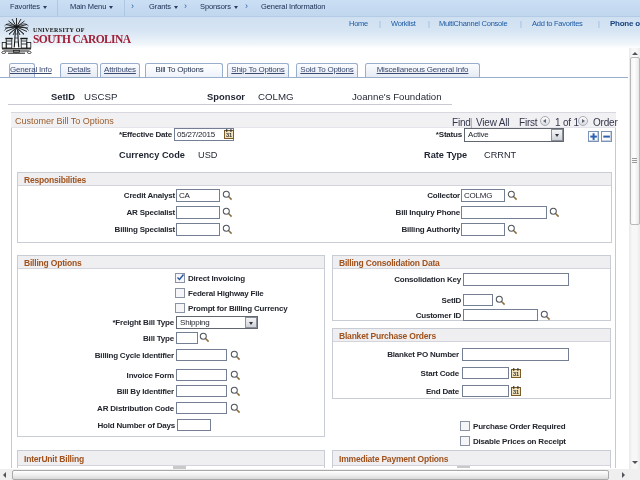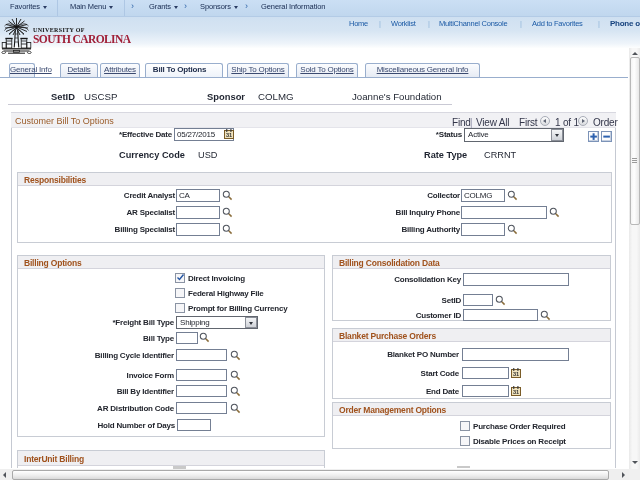--- a/index.html
+++ b/index.html
@@ -32,21 +32,21 @@
 
 #pagebar { position:absolute; top:51px; left:471px; font-size:7.5px;
   letter-spacing:-0.2px; color:#1b5aa5; white-space:nowrap; }
 
 .tab { position:absolute; height:14px; border:1px solid #99aecd;
   border-bottom:none; border-radius:2.5px 2.5px 0 0; font-size:8px; letter-spacing:-0.2px;
   background:linear-gradient(#fbfcfe,#e6ebf4); color:#3b4a70; text-align:center;
   line-height:12px; white-space:nowrap; }
 .tab u { text-decoration:underline; }
 .tab.active { background:linear-gradient(#ffffff,#eef3fa); color:#1d2b49;
-  font-weight:bold; z-index:2; }
+  font-weight:normal; z-index:2; }
 #tabline { position:absolute; left:0px; top:77px; width:628px; height:1px; background:#99aecd; }
 
 .klbl { position:absolute; font-size:9.4px; font-weight:bold; color:#1f2430; white-space:nowrap; }
 .kval { position:absolute; font-size:9.7px; color:#1f2430; white-space:nowrap; }
 .lbl { position:absolute; font-size:8px; font-weight:bold; letter-spacing:-0.2px;
   color:#23262e; white-space:nowrap; }
 .rlbl { text-align:right; }
 #divider { position:absolute; left:8px; top:104px; width:444px; height:1px; background:#c9c9d4; }
 
 #scrollc { position:absolute; left:11px; top:112px; width:605px; height:356px;
@@ -395,33 +395,33 @@
     </svg>
   <div class="lbl rlbl" style="left:359px; top:387px; width:100px">End Date</div>
   <div class="inp" style="left:462px; top:385px; width:47px; height:12px"></div>
   <svg class="cal" style="left:511px; top:386px" viewBox="0 0 10 10">
       <rect x="0.5" y="1.5" width="9" height="8" fill="#efe2bd" stroke="#7a5c28"></rect>
       <rect x="2" y="0.2" width="1.4" height="2.6" fill="#3a3a3a"></rect>
       <rect x="6.2" y="0.2" width="1.4" height="2.6" fill="#3a3a3a"></rect>
       <text x="1.9" y="8.2" font-size="5.6" font-weight="bold" fill="#333">31</text>
     </svg>
 
-  <div class="gbox" style="left:332px; top:402px; width:279px; height:47px">
-    <div class="ghead">
-        <span>Order Management Options</span>
-      </div>
-  </div>
   <div class="cb" style="left:460px; top:421px"></div>
   <div class="lbl" style="left:473px; top:422px">Purchase Order Required</div>
   <div class="cb" style="left:460px; top:436px"></div>
   <div class="lbl" style="left:473px; top:437px">Disable Prices on Receipt</div>
 
   <div class="gbox" style="left:17px; top:450px; width:308px; height:18px; border-bottom:none">
     <div class="ghead" style="height:15px">
         <span style="top:3px">InterUnit Billing</span>
+      </div>
+  </div>
+  <div class="gbox" style="left:332px; top:450px; width:279px; height:18px; border-bottom:none">
+    <div class="ghead" style="height:15px">
+        <span style="top:3px">Immediate Payment Options</span>
       </div>
   </div>
 
   <div class="abs" style="left:173px; top:466px; width:13px; height:3px; background:#c9c9c9"></div>
   <div class="abs" style="left:457px; top:466px; width:13px; height:2px; background:#c9c9c9"></div>
 
   <div id="vsb" class="abs"></div>
   <div class="sbarrow" style="left:631.5px; top:52px; border-left:3px solid transparent; border-right:3px solid transparent; border-bottom:3.5px solid #50545a;"></div>
   <div id="vthumb" class="abs"></div>
   <div id="vgrip" class="abs"></div>

